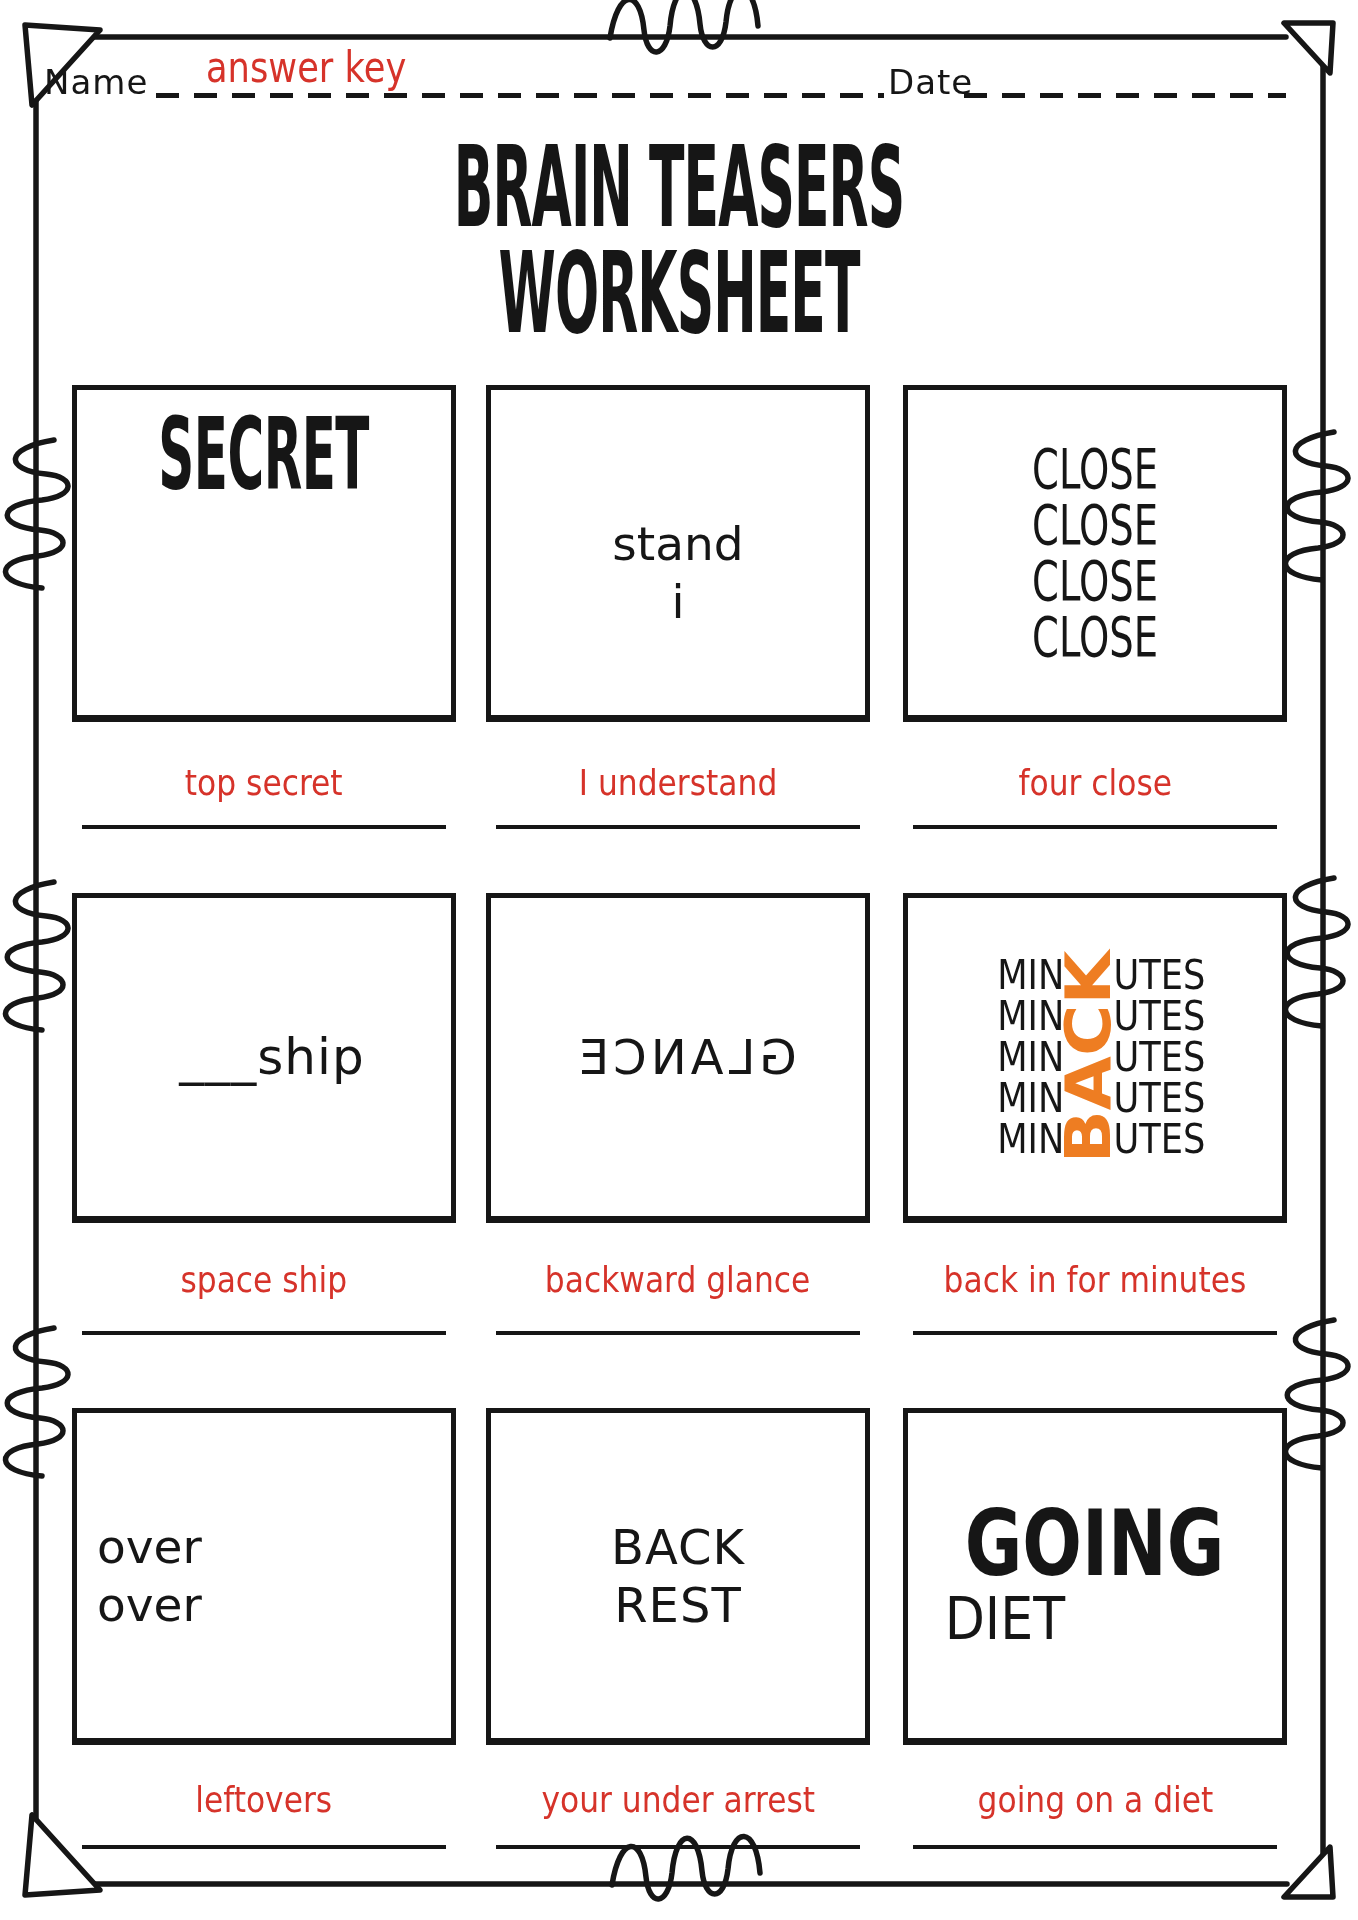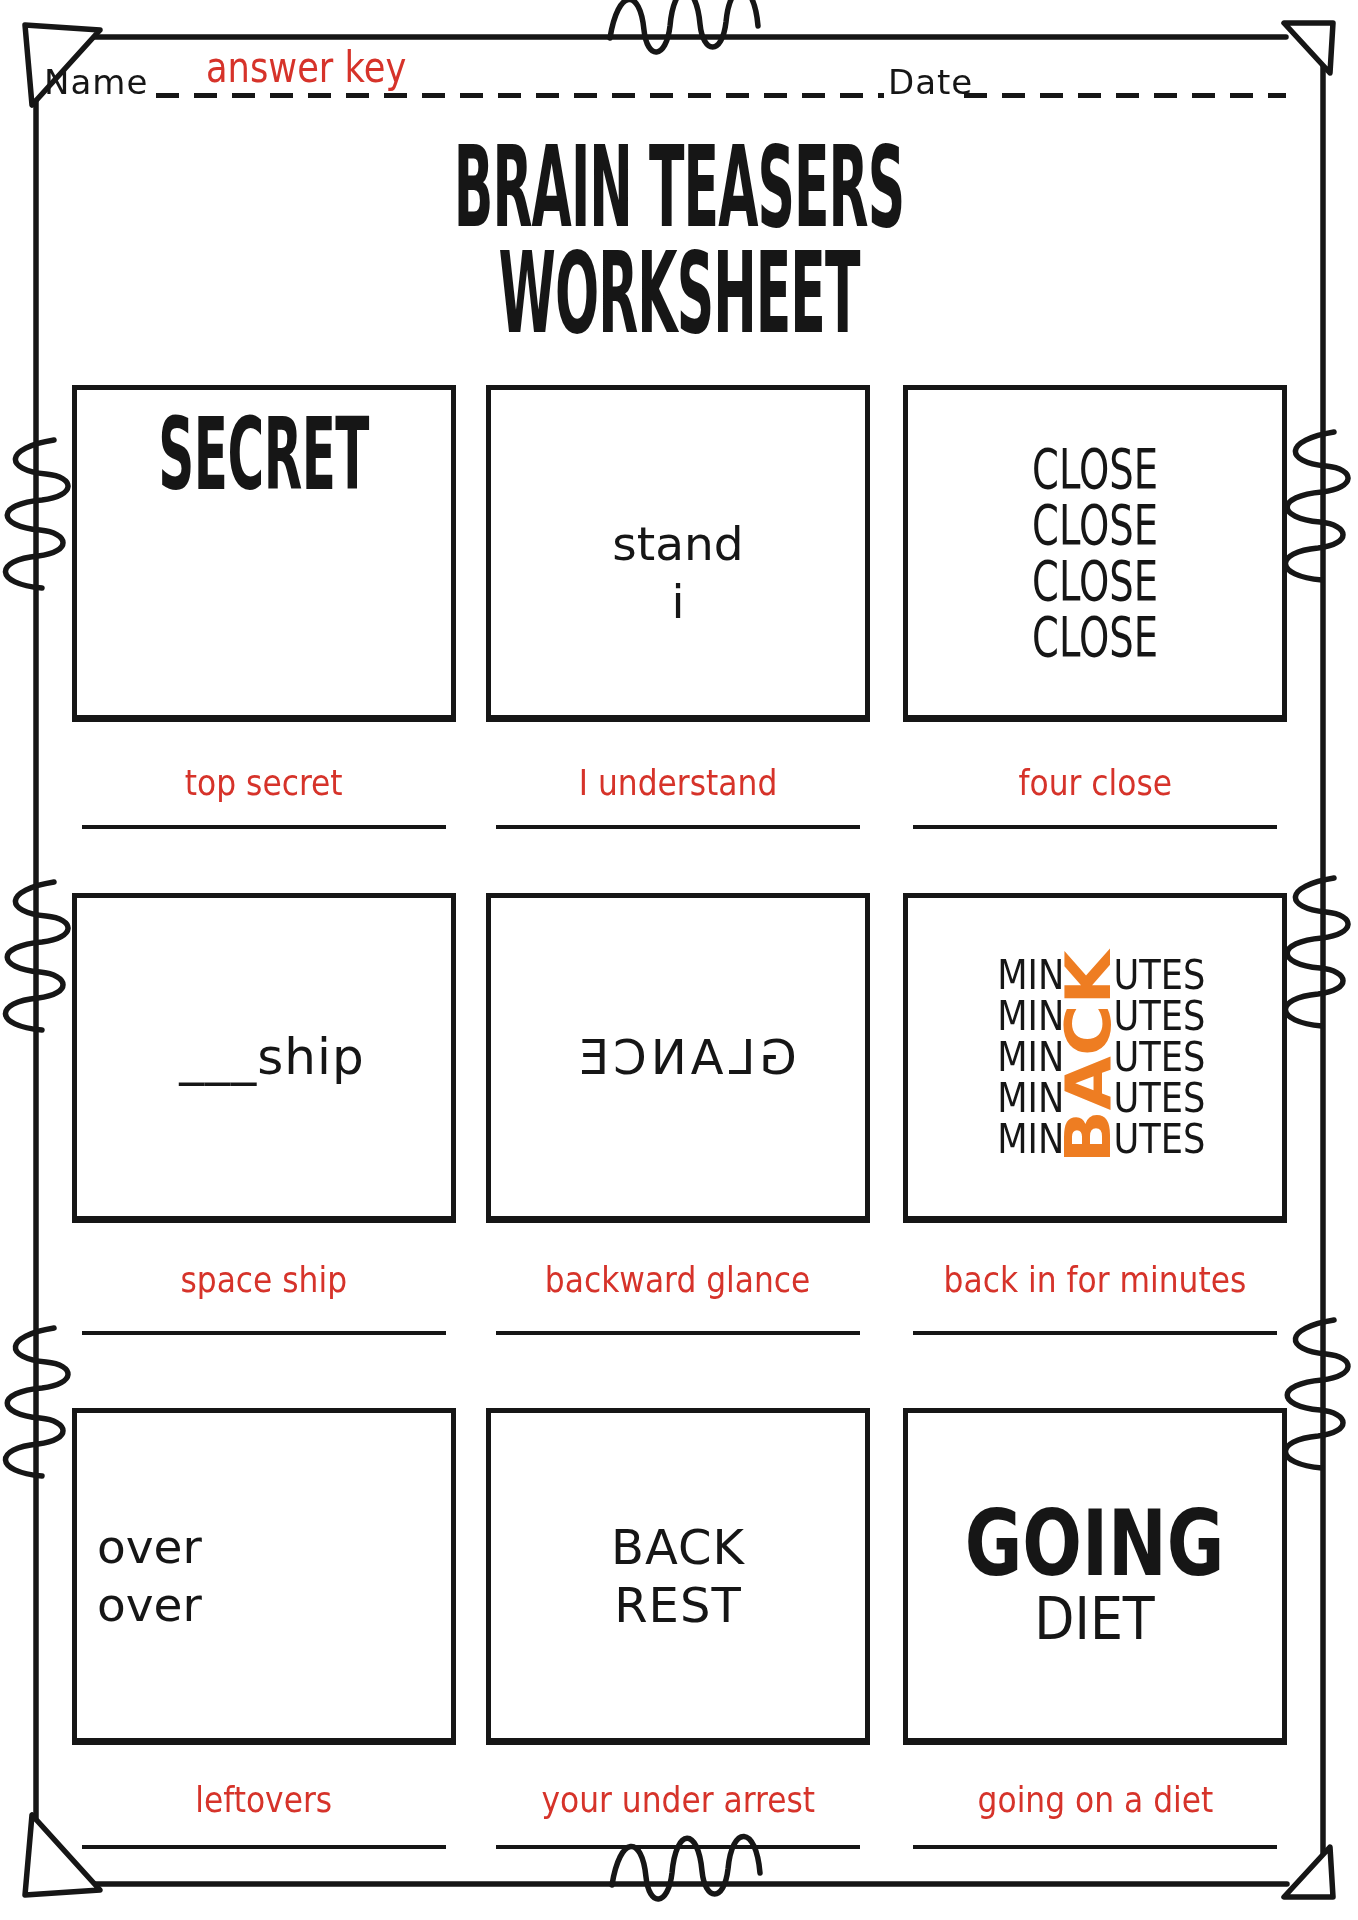--- a/index.html
+++ b/index.html
@@ -58,21 +58,21 @@
   .minrow .utes{width:124px;text-align:left;display:inline-block;}
   .back{
     position:absolute;left:120px;top:50%;
     transform:translate(-50%,-50%) rotate(-90deg);
     font-size:70px;font-weight:bold;color:#ee7d22;letter-spacing:0px;white-space:nowrap;
   }
 
   .b-over{justify-content:flex-start;}
   .over-block{font-size:47px;line-height:58px;padding-left:20px;}
   .your-rest{text-align:center;font-size:48px;line-height:58px;letter-spacing:1px;}
-  .going-diet{text-align:center;}
+  .going-diet{}
   .going{display:block;font-weight:bold;font-size:90px;line-height:86px;transform:scaleX(.78);white-space:nowrap;}
   .dietw{display:block;font-size:58px;line-height:64px;transform:scaleX(.9);white-space:nowrap;}
 
   
   .answer{position:absolute;width:384px;text-align:center;font-size:36px;color:#d6332a;white-space:nowrap;}
   .answer>span{display:inline-block;transform:scaleX(.87);}
   .a-r1{top:762px;} .a-r2{top:1259px;} .a-r3{top:1779px;}
   .ansline{position:absolute;height:4px;background:#161616;width:364px;}
   .l-r1{top:825px;} .l-r2{top:1331px;} .l-r3{top:1845px;}
   .l-c1{left:82px;} .l-c2{left:496px;} .l-c3{left:913px;}

